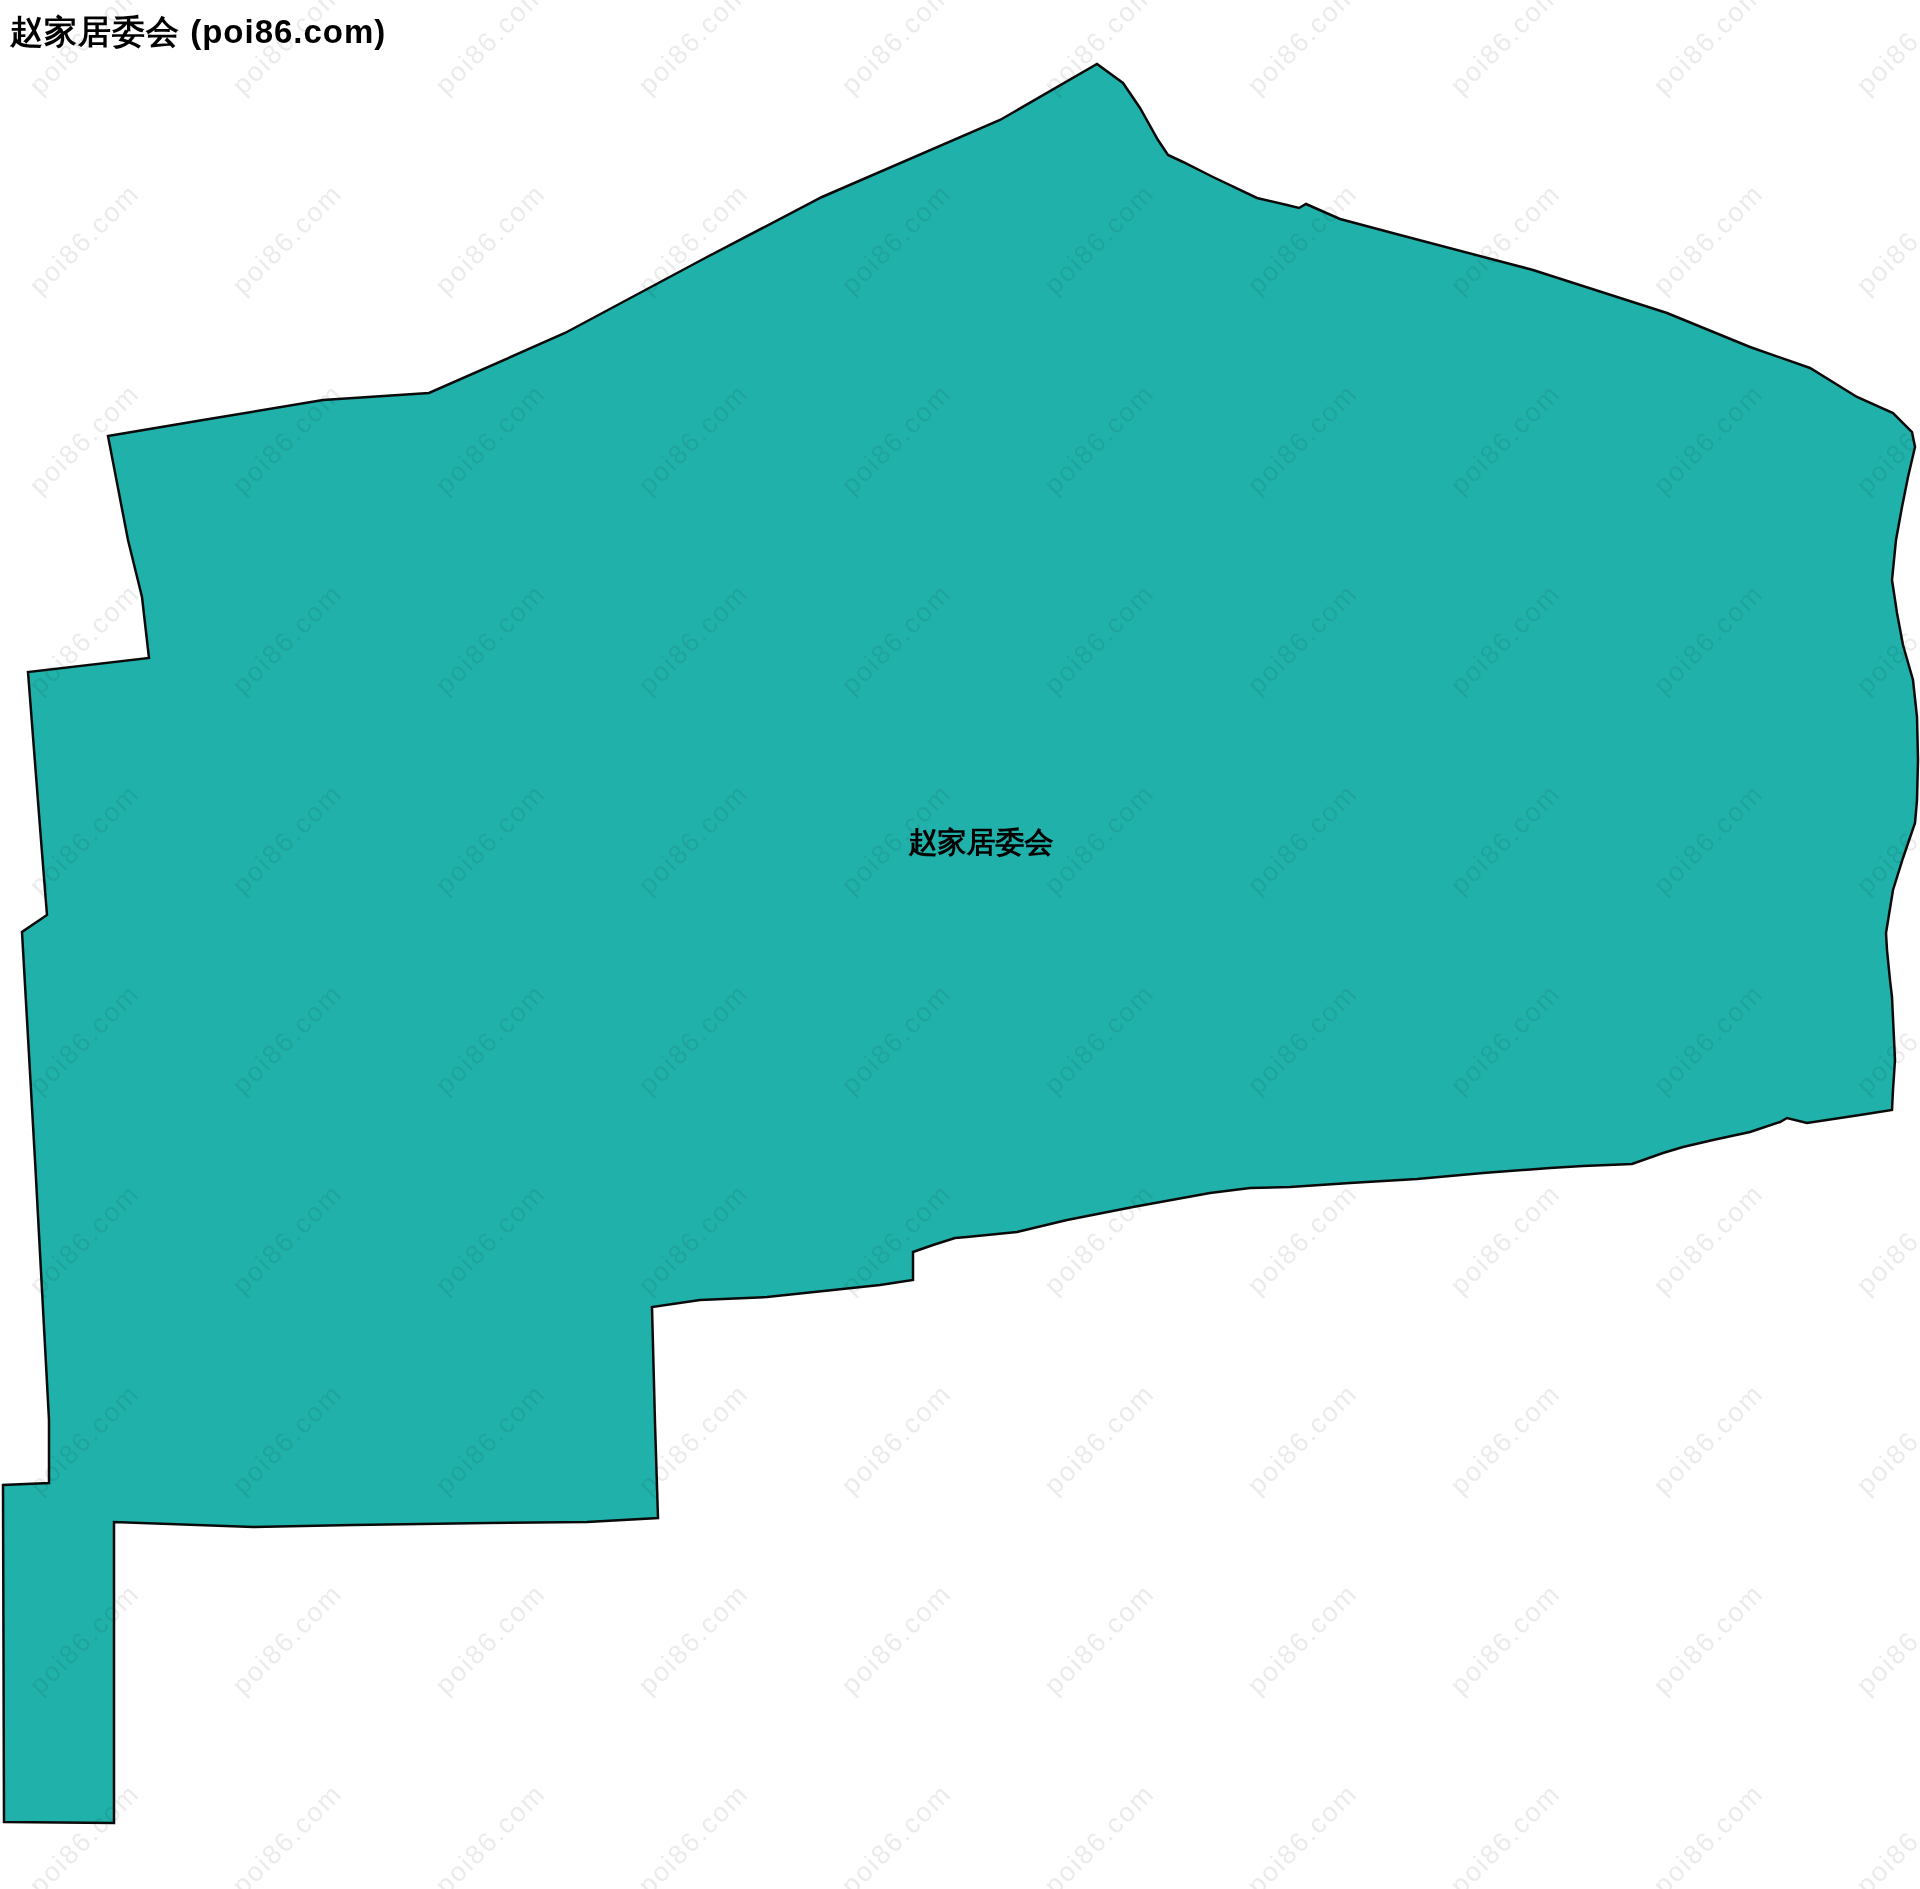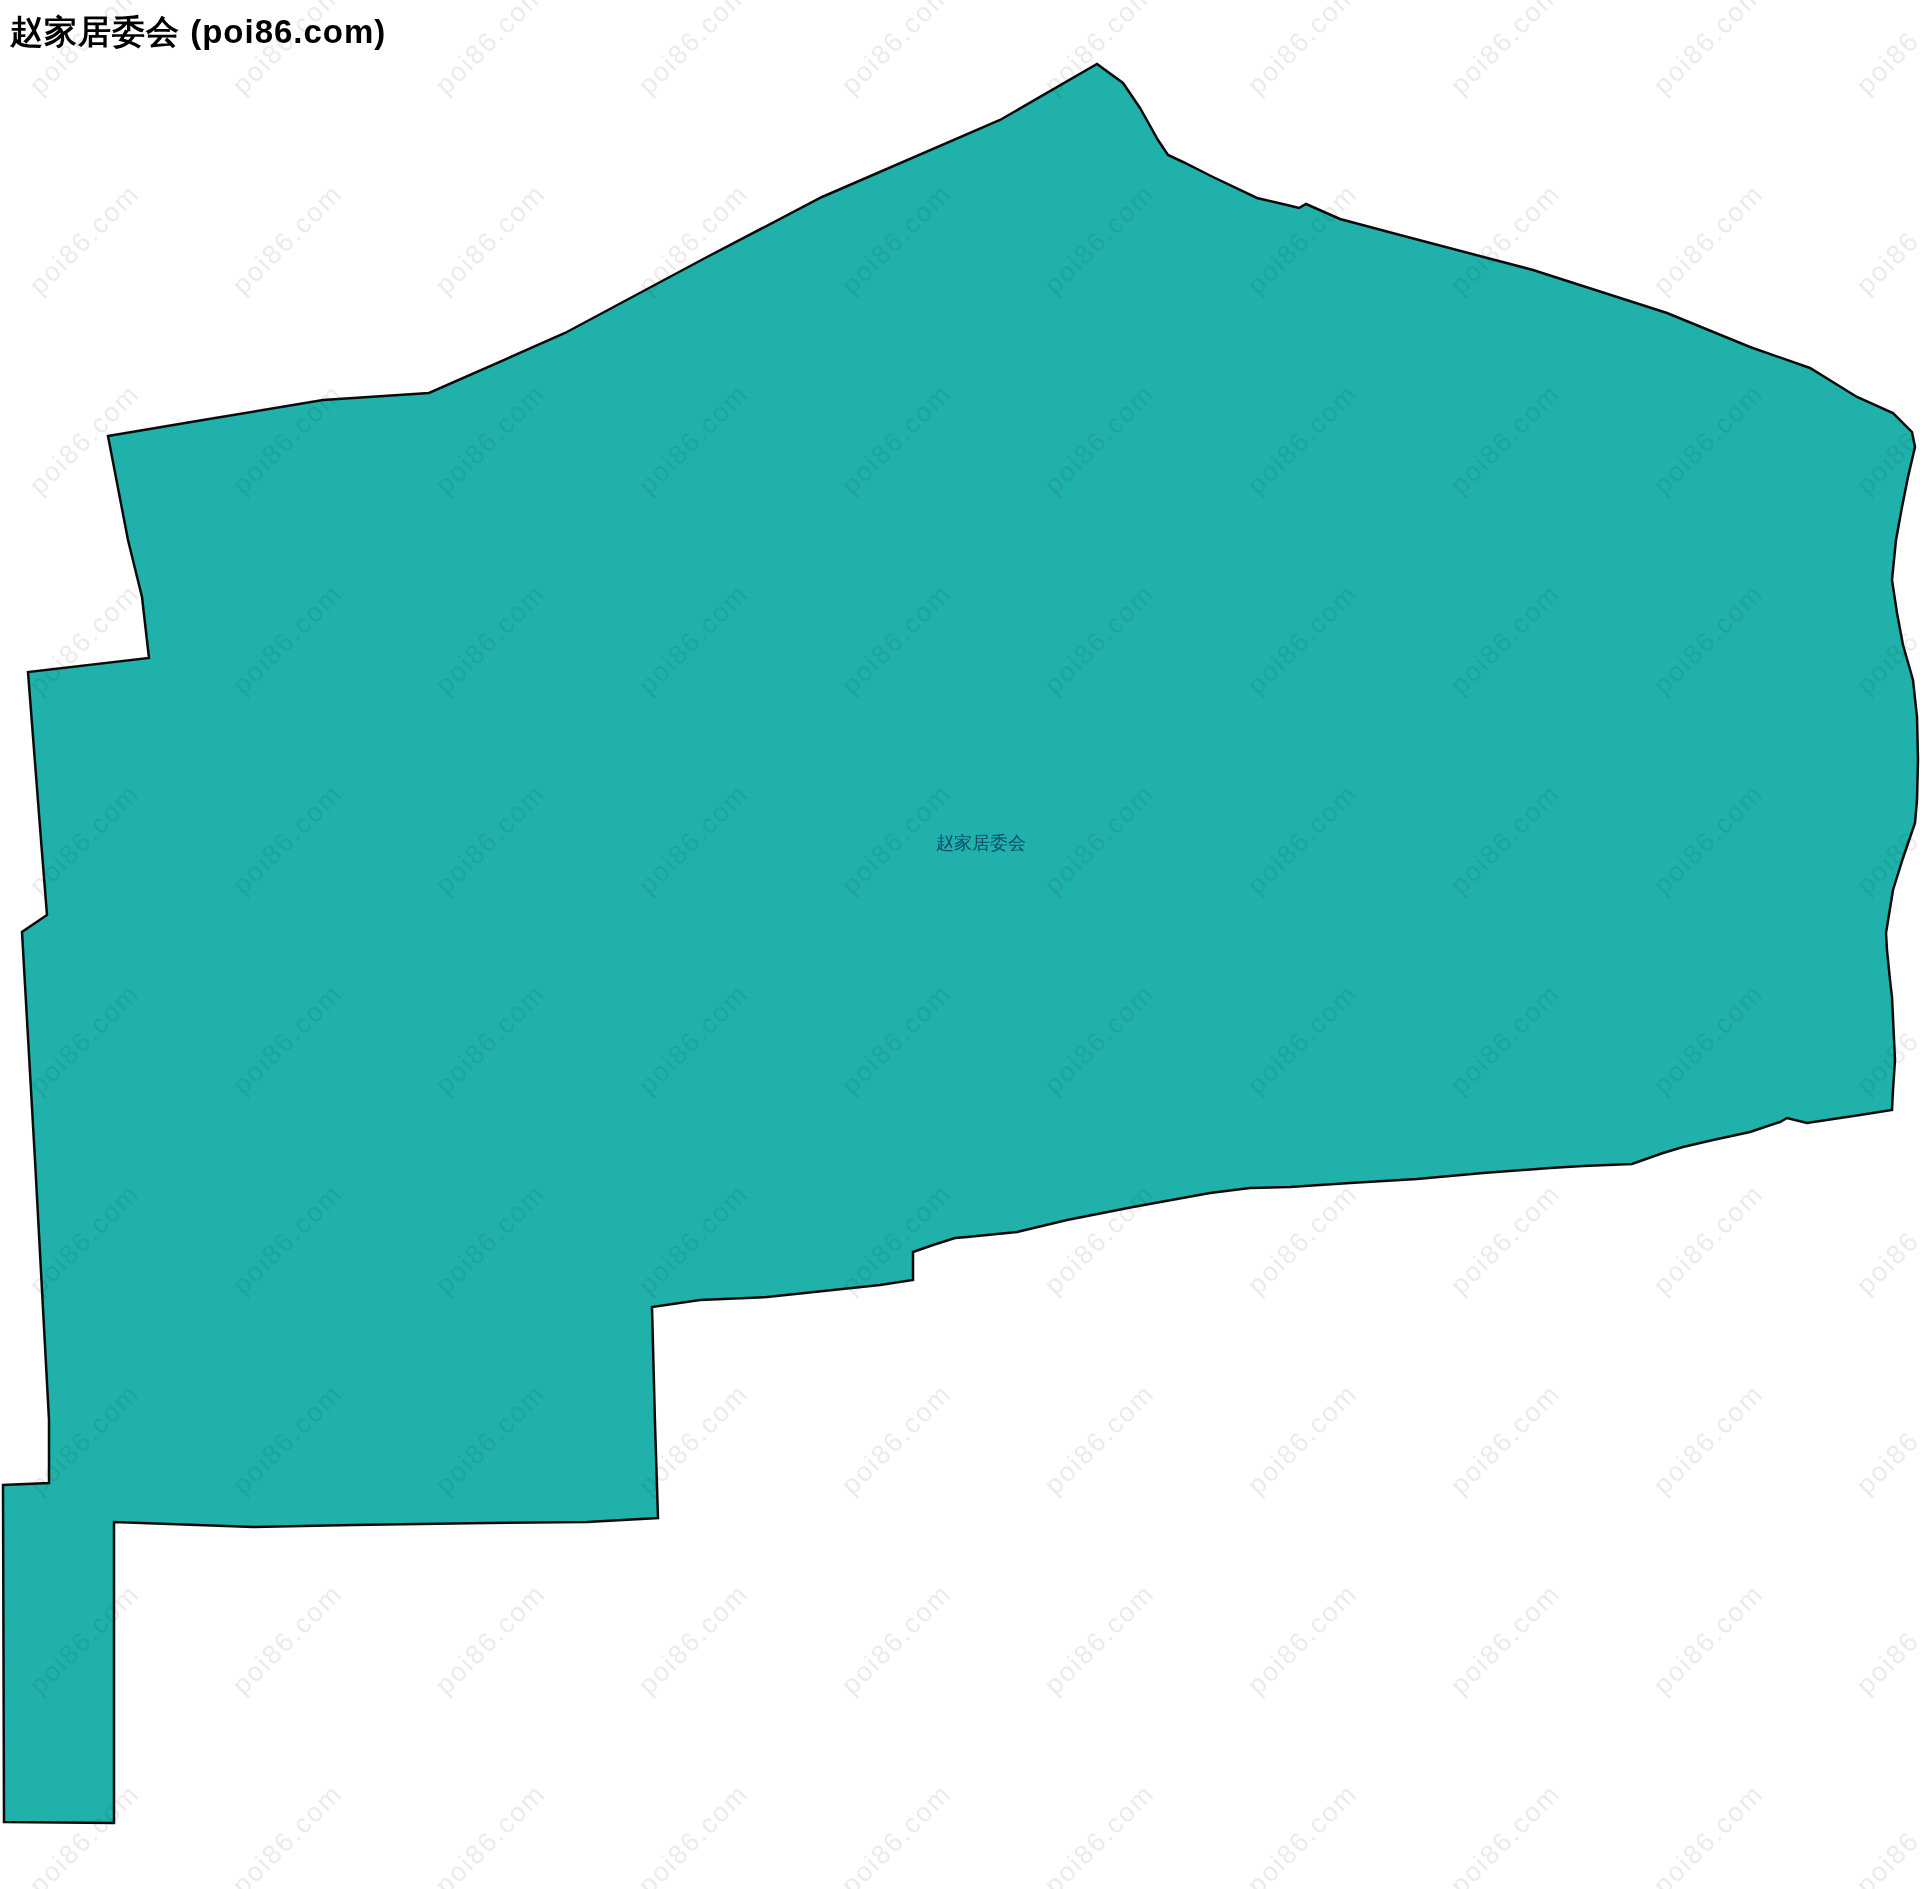--- a/index.html
+++ b/index.html
@@ -29,23 +29,23 @@
     font-size: 33px;
     font-weight: 600;
     color: #000000;
     letter-spacing: 1px;
     white-space: nowrap;
     user-select: none;
   }
   .region-label {
     position: absolute;
     transform: translate(-50%, -50%);
-    font-size: 18px;
-    font-weight: 400;
-    color: #0c4a6e;
+    font-size: 29px;
+    font-weight: 700;
+    color: #000000;
     white-space: nowrap;
     user-select: none;
   }
 </style>
 </head>
 <body>
 
 <div class="stage">
   <svg id="map-svg" width="1920" height="1889" viewBox="0 0 1920 1889">
     <defs>

